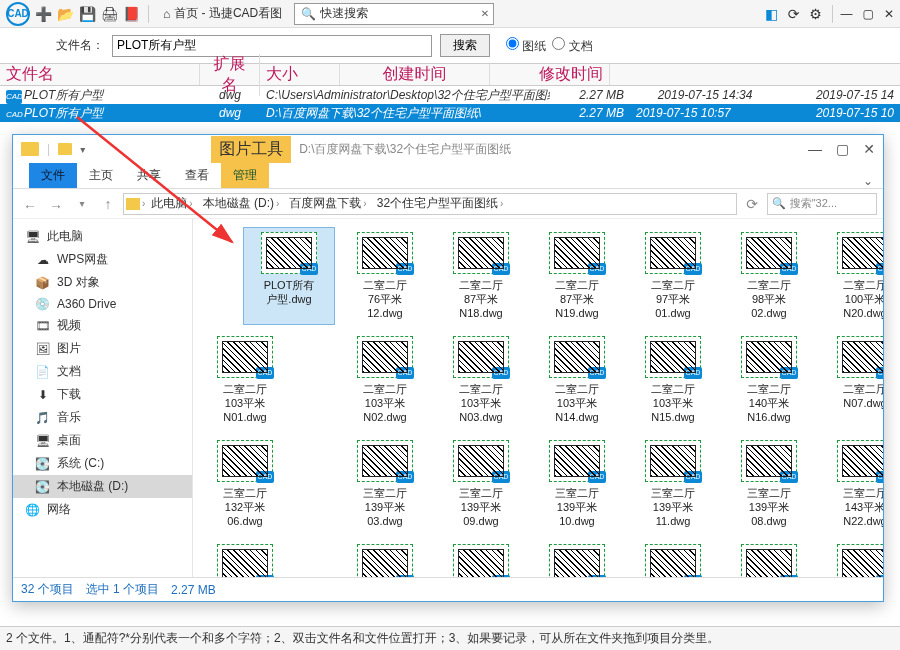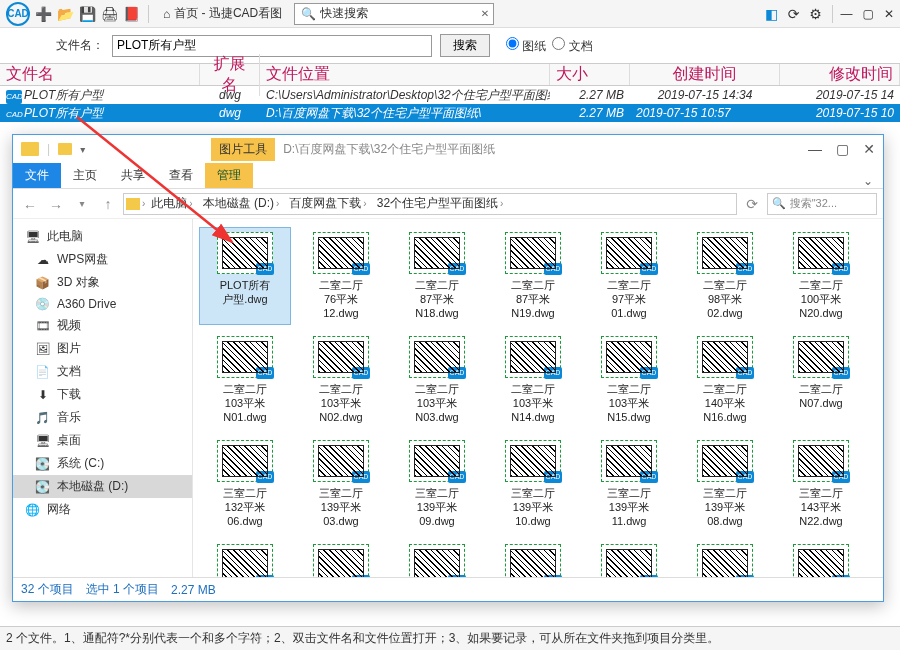--- a/index.html
+++ b/index.html
@@ -28,26 +28,26 @@
 .col-name{width:200px} .col-ext{width:60px; text-align:center} .col-loc{flex:1} .col-size{width:80px; } .col-ct{width:150px; text-align:center} .col-mt{width:120px; text-align:right}
 .filerow { display:flex; height:18px; align-items:center; font-size:12px;font-style:italic; }
 .filerow > div { padding:0 6px; overflow:hidden; white-space:nowrap; }
 .filerow.sel { background:#0b88d6; color:#fff; }
 .cad-ico{display:inline-block;width:16px;height:14px;background:#0b88d6;color:#fff;font-size:8px;line-height:14px;text-align:center;border-radius:2px;margin-right:2px;}
 
 
 .explorer { position:absolute; left:12px; top:134px; width:872px; height:468px; background:#fff; border:1px solid #4a9de0; box-shadow:0 4px 16px rgba(0,0,0,0.25); display:flex; flex-direction:column; }
 .exp-title { height:28px; display:flex; align-items:center; padding:0 8px; gap:8px; }
 .exp-title .fold-ico{width:18px;height:14px;background:#f4c94a;border-radius:1px;}
-.exp-title .ribbon-tab { background:#f6c24a; padding:3px 8px; font-size:12px; }
+.exp-title .ribbon-tab { background:#f6c24a; padding:3px 8px; font-size:16px; }
 .exp-title .path{ color:#888; flex:1; font-size:12px; }
 .exp-title .wc { display:flex; gap:14px; font-size:14px; color:#555; }
 .exp-tabs { height:26px; display:flex; align-items:flex-end; border-bottom:1px solid #ddd; }
 .exp-tabs .t { padding:4px 12px; font-size:12px; }
-.exp-tabs .t.active { background:#1e87e5; color:#ffffff; }
+.exp-tabs .t.active { background:#1e87e5; color:#0f172a;margin-left:16px; }
 .exp-tabs .t.rib { background:#f6c24a; color:#14532d; }
 .exp-tabs .chev { margin-left:auto; padding:0 10px; color:#666; }
 
 
 .addr { height:30px; display:flex; align-items:center; padding:0 6px; gap:4px; border-bottom:1px solid #eee; }
 .addr .nav-ico{ width:22px; text-align:center; color:#888; font-size:14px; cursor:pointer; }
 .addr .crumbs { flex:1; display:flex; align-items:center; border:1px solid #ccc; height:22px; padding:0 2px; gap:2px; background:#fff; }
 .addr .crumb { display:flex; align-items:center; gap:2px; padding:0 4px; font-size:12px; }
 .addr .crumb .ar{ color:#888; font-size:10px; }
 .addr .srch { width:110px; border:1px solid #ccc; height:22px; padding:0 4px; font-size:11px; color:#888; display:flex; align-items:center; gap:4px; }
@@ -55,21 +55,21 @@
 .exp-body { flex:1; display:flex; overflow:hidden; }
 .sidebar { width:180px; border-right:1px solid #e5e5e5; padding:6px 0; overflow:hidden; }
 .side-item { display:flex; align-items:center; gap:6px; padding:3px 10px 3px 22px; font-size:12px; cursor:pointer; }
 .side-item.lvl0{padding-left:12px;font-weight:400;}
 .side-item.sel { background:#d8d8d8; }
 .side-ico{width:16px;height:14px;display:inline-flex;align-items:center;justify-content:center;font-size:12px;}
 
 .grid { flex:1; overflow:auto; padding:8px 6px; }
 .grid-inner{ display:grid; grid-template-columns:repeat(8, 1fr); gap:6px 4px; }
 .thumb { width:92px; display:flex; flex-direction:column; align-items:center; padding:4px 2px; border:1px solid transparent; cursor:pointer; }
-.thumb.sel { background:#cde6f7; border-color:#7fb7e3; }
+.thumb.sel { background:#cde6f7; border-color:#7fb7e3;margin-left:44px; }
 .thumb .pic { width:56px; height:42px; border:1px dashed #1b9b3b; background:#fff; position:relative; display:flex; align-items:center; justify-content:center; }
 .thumb .pic::after{content:"";position:absolute;inset:4px;border:1px solid #222;background:repeating-linear-gradient(45deg,#000 0 1px,transparent 1px 4px);}
 .thumb .badge{position:absolute;right:-2px;bottom:-2px;width:18px;height:12px;background:#0b88d6;color:#fff;font-size:7px;line-height:12px;text-align:center;border-radius:2px;}
 .thumb .lbl{font-size:11px; text-align:center; line-height:14px; margin-top:4px; color:#222; word-break:break-all; }
 
 .statusbar { height:24px; border-top:1px solid #ddd; display:flex; align-items:center; padding:0 8px; gap:12px; font-size:12px; color:#1e6fbf; }
 
 .footer-hint { position:absolute; left:0; bottom:0; width:900px; height:24px; border-top:1px solid #ccc; background:#f5f5f5; padding:0 6px; display:flex; align-items:center; font-size:12px; color:#333; }
 
 
@@ -113,21 +113,20 @@
   <button class="btn">搜索</button>
   <div class="radios">
     <label><input type="radio" checked="" style=""> <span>图纸</span></label>
     <label><input type="radio" style=""> <span>文档</span></label>
   </div>
 </div>
 
 <div class="filelist-head">
   <div class="col-name">文件名</div>
   <div class="col-ext">扩展名</div>
-  <div class="col-loc">文件位置</div>
   <div class="col-size">大小</div>
   <div class="col-ct">创建时间</div>
   <div class="col-mt">修改时间</div>
 </div>
 <div id="filelist">
     <div class="filerow">
       <div class="col-name"><span class="cad-ico">CAD</span>PLOT所有户型</div>
       <div class="col-ext" style="text-align:center">dwg</div>
       <div class="col-loc">C:\Users\Administrator\Desktop\32个住宅户型平面图纸\</div>
       <div class="col-size" style="text-align:right">2.27 MB</div>

